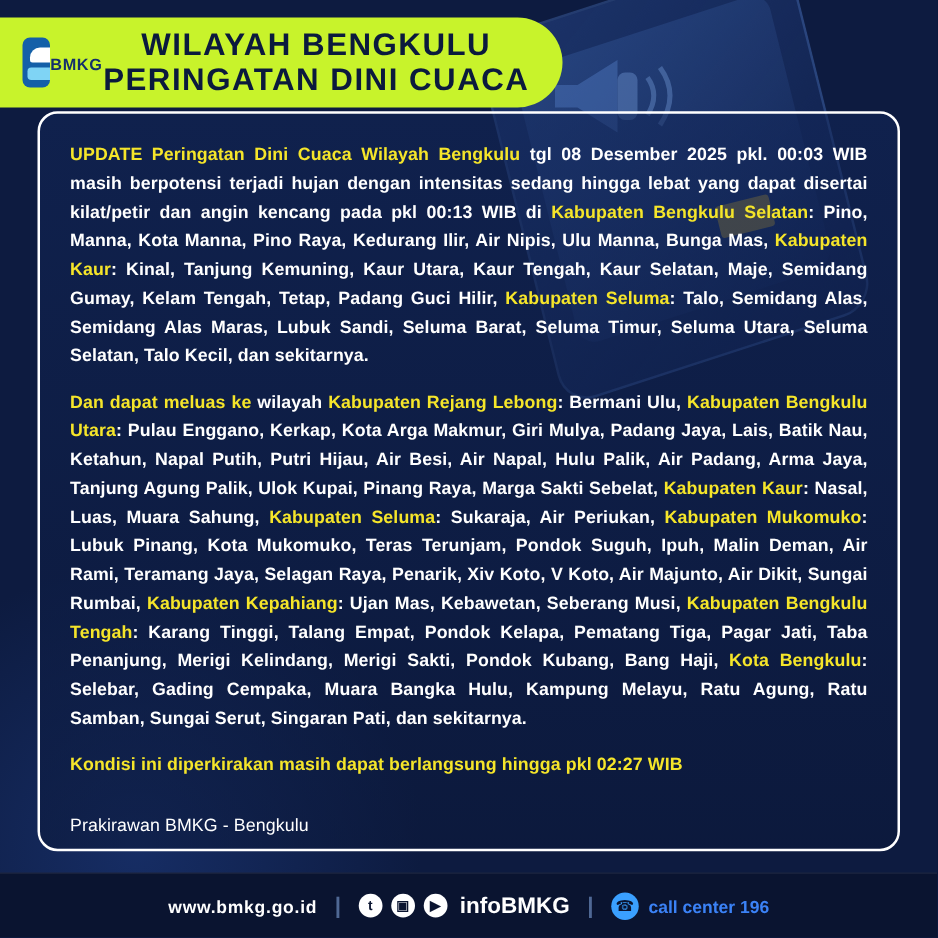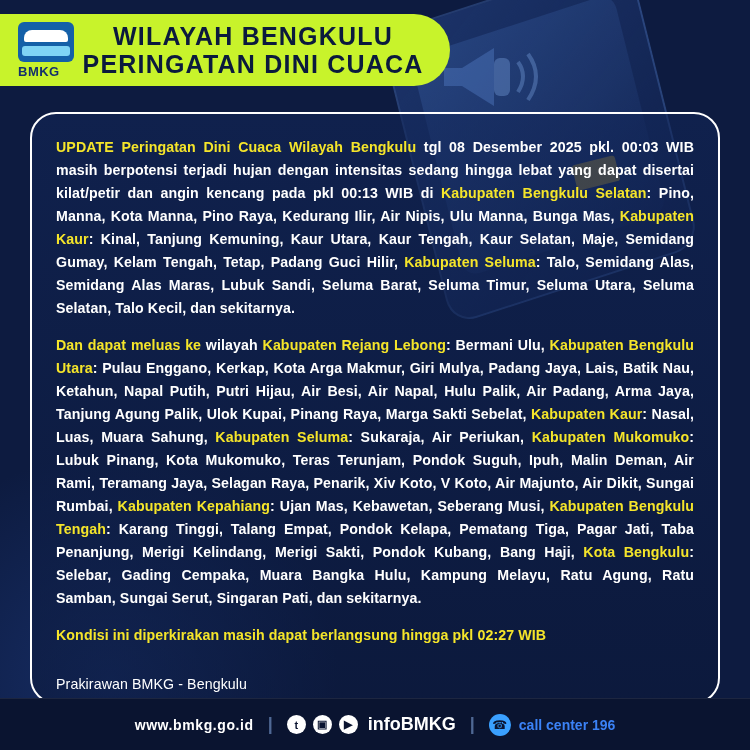--- a/index.html
+++ b/index.html
@@ -65,22 +65,22 @@
     width: 450px; height: 72px;
     background: #c8f32b;
     border-radius: 0 40px 40px 0;
     display: flex;
     align-items: center;
     padding-left: 18px;
     z-index: 4;
   }
   .logo {
     width: 64px; height: 64px;
-    display: flex; flex-direction: column;
-    align-items: flex-start; justify-content: center;
+    display: flex; flex-direction: row;
+    align-items: center; justify-content: center;
     flex: 0 0 auto;
   }
   .logo-badge {
     width: 56px; height: 40px;
     background: #1460a8;
     border-radius: 6px;
     position: relative;
     overflow: hidden;
   }
   .logo-badge:before {
@@ -113,24 +113,24 @@
     font-size: 25px;
     font-weight: bold;
     color: #0b1a3d;
     letter-spacing: 1.2px;
     line-height: 1.12;
   }
 
   
   .card {
     position: absolute;
-    left: 30px; top: 112px;
+    left: 30px; top: 89px;
     width: 690px; height: 592px;
     border: 2px solid #ffffff;
-    border-radius: 26px;
+    border-radius: 16px;
     background: linear-gradient(180deg, rgba(18,38,88,.55), rgba(11,24,58,.55));
     padding: 22px 24px;
     z-index: 3;
   }
   .body-text {
     color: #ffffff;
     font-size: 14.2px;
     line-height: 1.62;
     text-align: justify;
     font-weight: bold;

